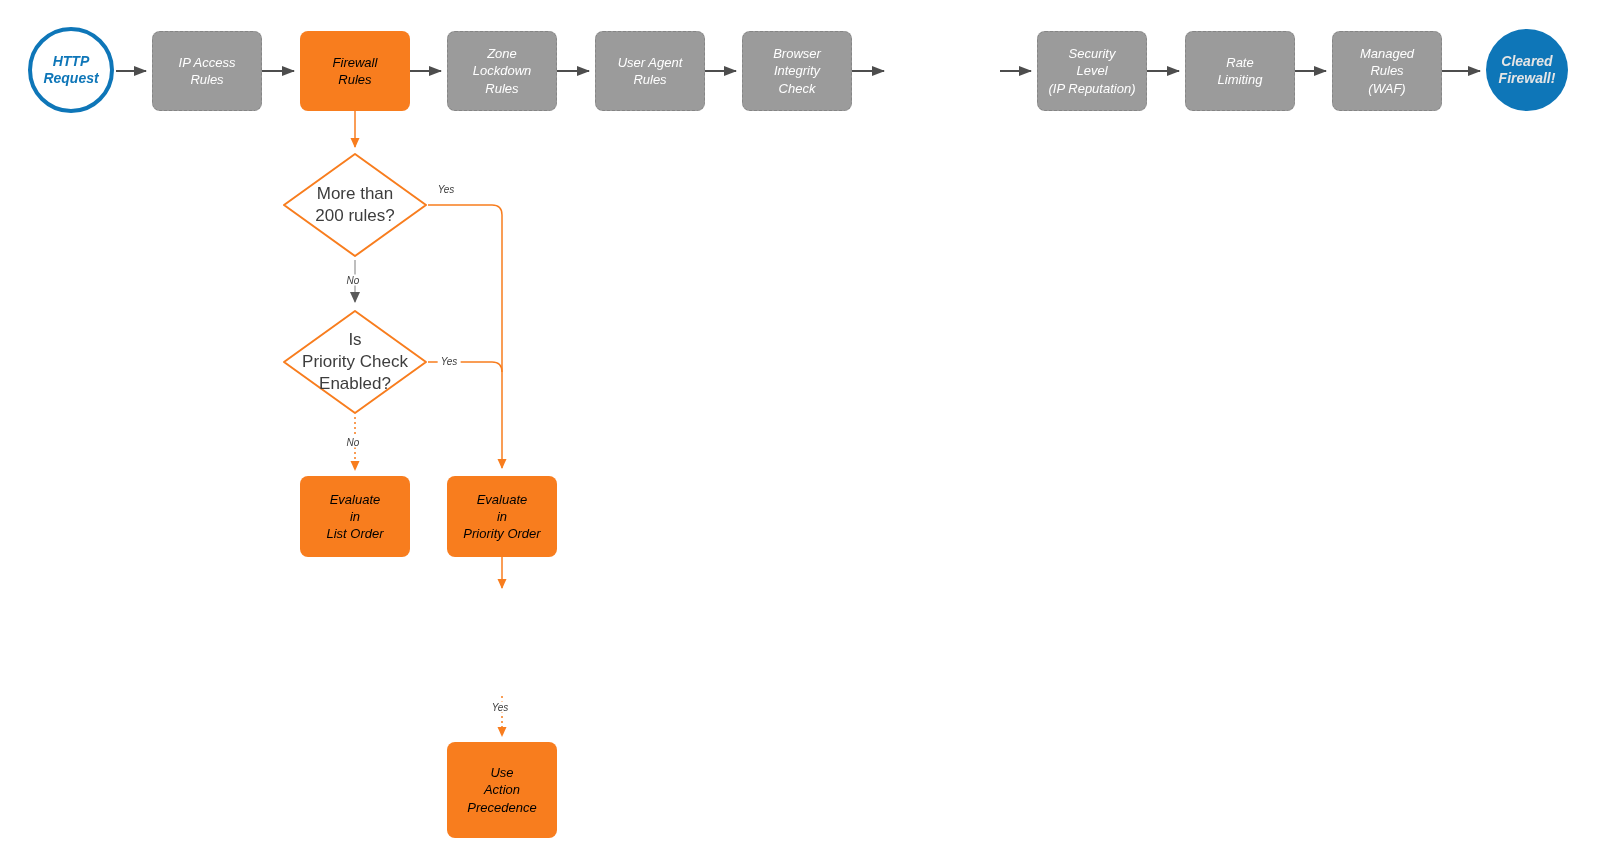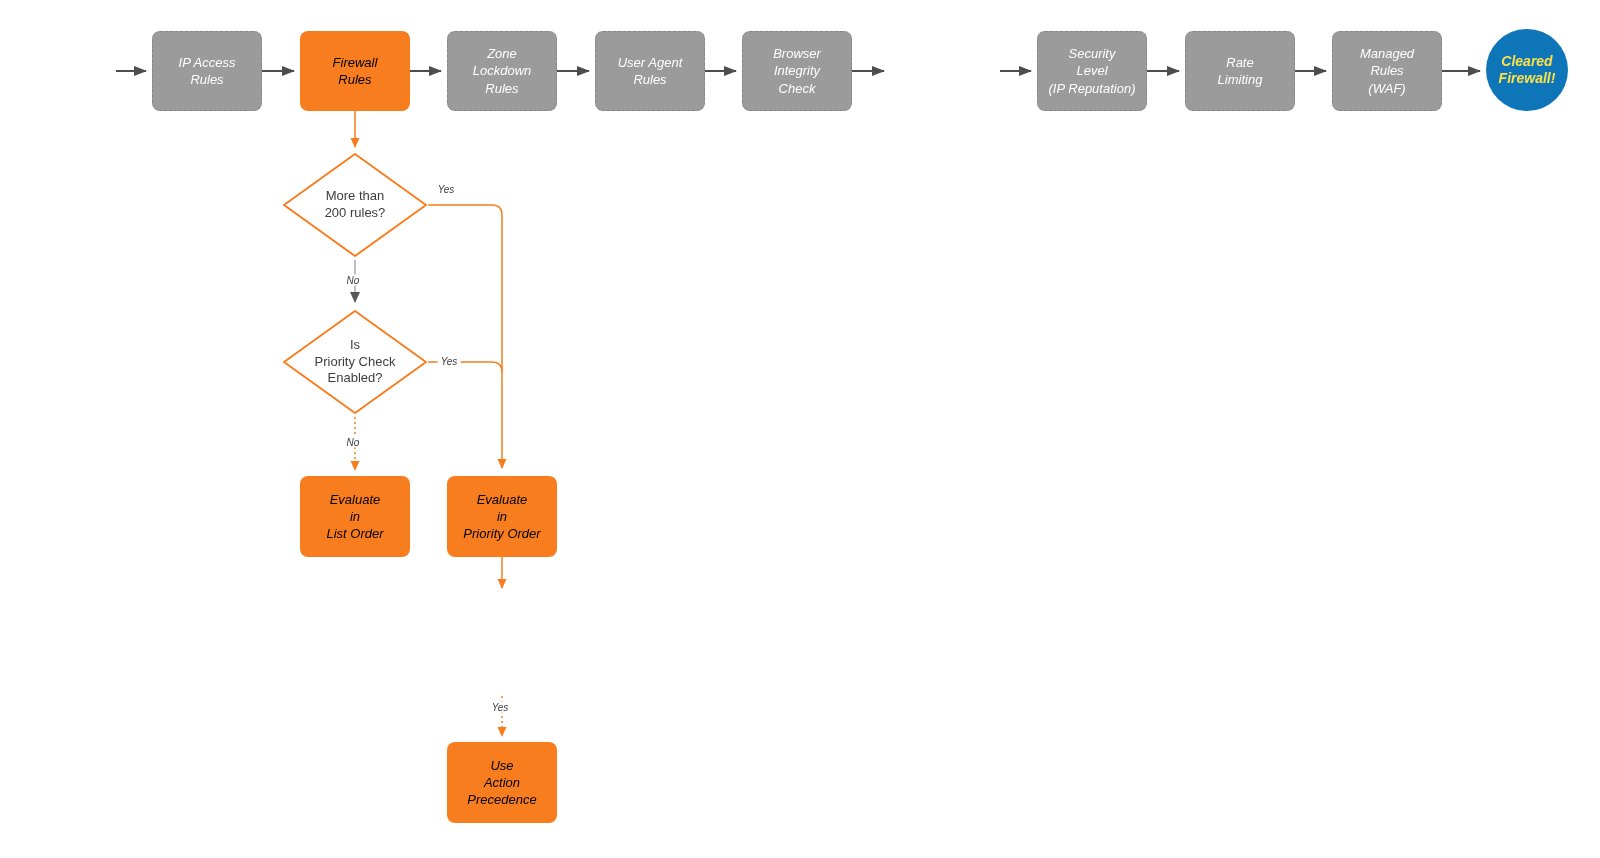--- a/index.html
+++ b/index.html
@@ -12,26 +12,26 @@
   .node span{white-space:pre-line;font-size:13px;line-height:1.32;font-style:italic;}
 
   .proc{width:110px;height:80px;top:31px;}
   .gray{background:var(--gray-node);border:1px dashed var(--gray-node-border);color:#ffffff;}
   .orange{background:var(--orange);color:#000000;border:none;}
 
   .circle{position:absolute;display:flex;align-items:center;justify-content:center;
           text-align:center;border-radius:50%;box-sizing:border-box;}
   .circle span{white-space:pre-line;font-size:14px;line-height:1.25;font-weight:bold;font-style:italic;}
   .circle.start{background:#ffffff;border:4px solid var(--blue);color:var(--blue);}
-  .circle.end{background:var(--blue);color:#fde047;}
+  .circle.end{background:var(--blue);color:#e5e5e5;}
 
   .diamond{position:absolute;display:flex;align-items:center;justify-content:center;text-align:center;}
   .diamond svg{position:absolute;inset:0;width:100%;height:100%;}
   .diamond-shape{fill:#ffffff;stroke:var(--orange);stroke-width:2;stroke-linejoin:round;}
-  .diamond span{position:relative;white-space:pre-line;font-size:13px;line-height:1.3;
+  .diamond span{position:relative;white-space:pre-line;font-size:17px;line-height:1.3;
                 color:var(--text-dark);font-style:normal;}
 
   
   #edges{position:absolute;left:0;top:0;width:1600px;height:858px;pointer-events:none;}
   .stroke-dark{stroke:var(--dark-arrow);stroke-width:2;fill:none;}
   .stroke-orange{stroke:var(--orange);stroke-width:1.5;fill:none;}
   .stroke-orange-dotted{stroke:var(--orange);stroke-width:1.5;fill:none;stroke-dasharray:2 3;}
   .stroke-gray{stroke:var(--gray-line);stroke-width:1.5;fill:none;}
   .fill-dark{fill:var(--dark-arrow);}
   .fill-orange{fill:var(--orange);}
@@ -72,20 +72,24 @@
 
     <line class="stroke-orange" x1="355" y1="111" x2="355" y2="147" marker-end="url(#mOrange)"></line>
     <path class="stroke-orange" d="M428,205 L492,205 Q502,205 502,215 L502,468" marker-end="url(#mOrange)"></path>
     <line class="stroke-gray" x1="355" y1="260" x2="355" y2="302" marker-end="url(#mGray)"></line>
     <path class="stroke-orange" d="M428,362 L492,362 Q502,362 502,372"></path>
     <line class="stroke-orange-dotted" x1="355" y1="417" x2="355" y2="470" marker-end="url(#mOrange)"></line>
     <line class="stroke-orange" x1="502" y1="557" x2="502" y2="588" marker-end="url(#mOrange)"></line>
     <line class="stroke-orange-dotted" x1="502" y1="696" x2="502" y2="736" marker-end="url(#mOrange)"></line>
   </svg>
 
+  <div class="circle start" style="left:28px;top:27px;width:86px;height:86px;">
+    <span>HTTP
+Request</span>
+  </div>
   <div class="circle end" style="left:1486px;top:29px;width:82px;height:82px;">
     <span>Cleared
 Firewall!</span>
   </div>
 
   <div class="node proc gray" style="left:152px;">
     <span>IP Access
 Rules</span>
   </div>
   <div class="node proc orange" style="left:300px;">
@@ -140,21 +144,21 @@
   <div class="node orange" style="left:300px;top:476px;width:110px;height:81px;">
     <span>Evaluate
 in
 List Order</span>
   </div>
   <div class="node orange" style="left:447px;top:476px;width:110px;height:81px;">
     <span>Evaluate
 in
 Priority Order</span>
   </div>
-  <div class="node orange" style="left:447px;top:742px;width:110px;height:81px;">
+  <div class="node orange" style="left:447px;top:742px;width:110px;height:96px;">
     <span>Use
 Action
 Precedence</span>
   </div>
 
   <div class="edge-label nobg" style="left:446px;top:189px;">Yes</div>
   <div class="edge-label" style="left:353px;top:280px;">No</div>
   <div class="edge-label" style="left:449px;top:361px;">Yes</div>
   <div class="edge-label" style="left:353px;top:442px;">No</div>
   <div class="edge-label" style="left:500px;top:707px;">Yes</div>

